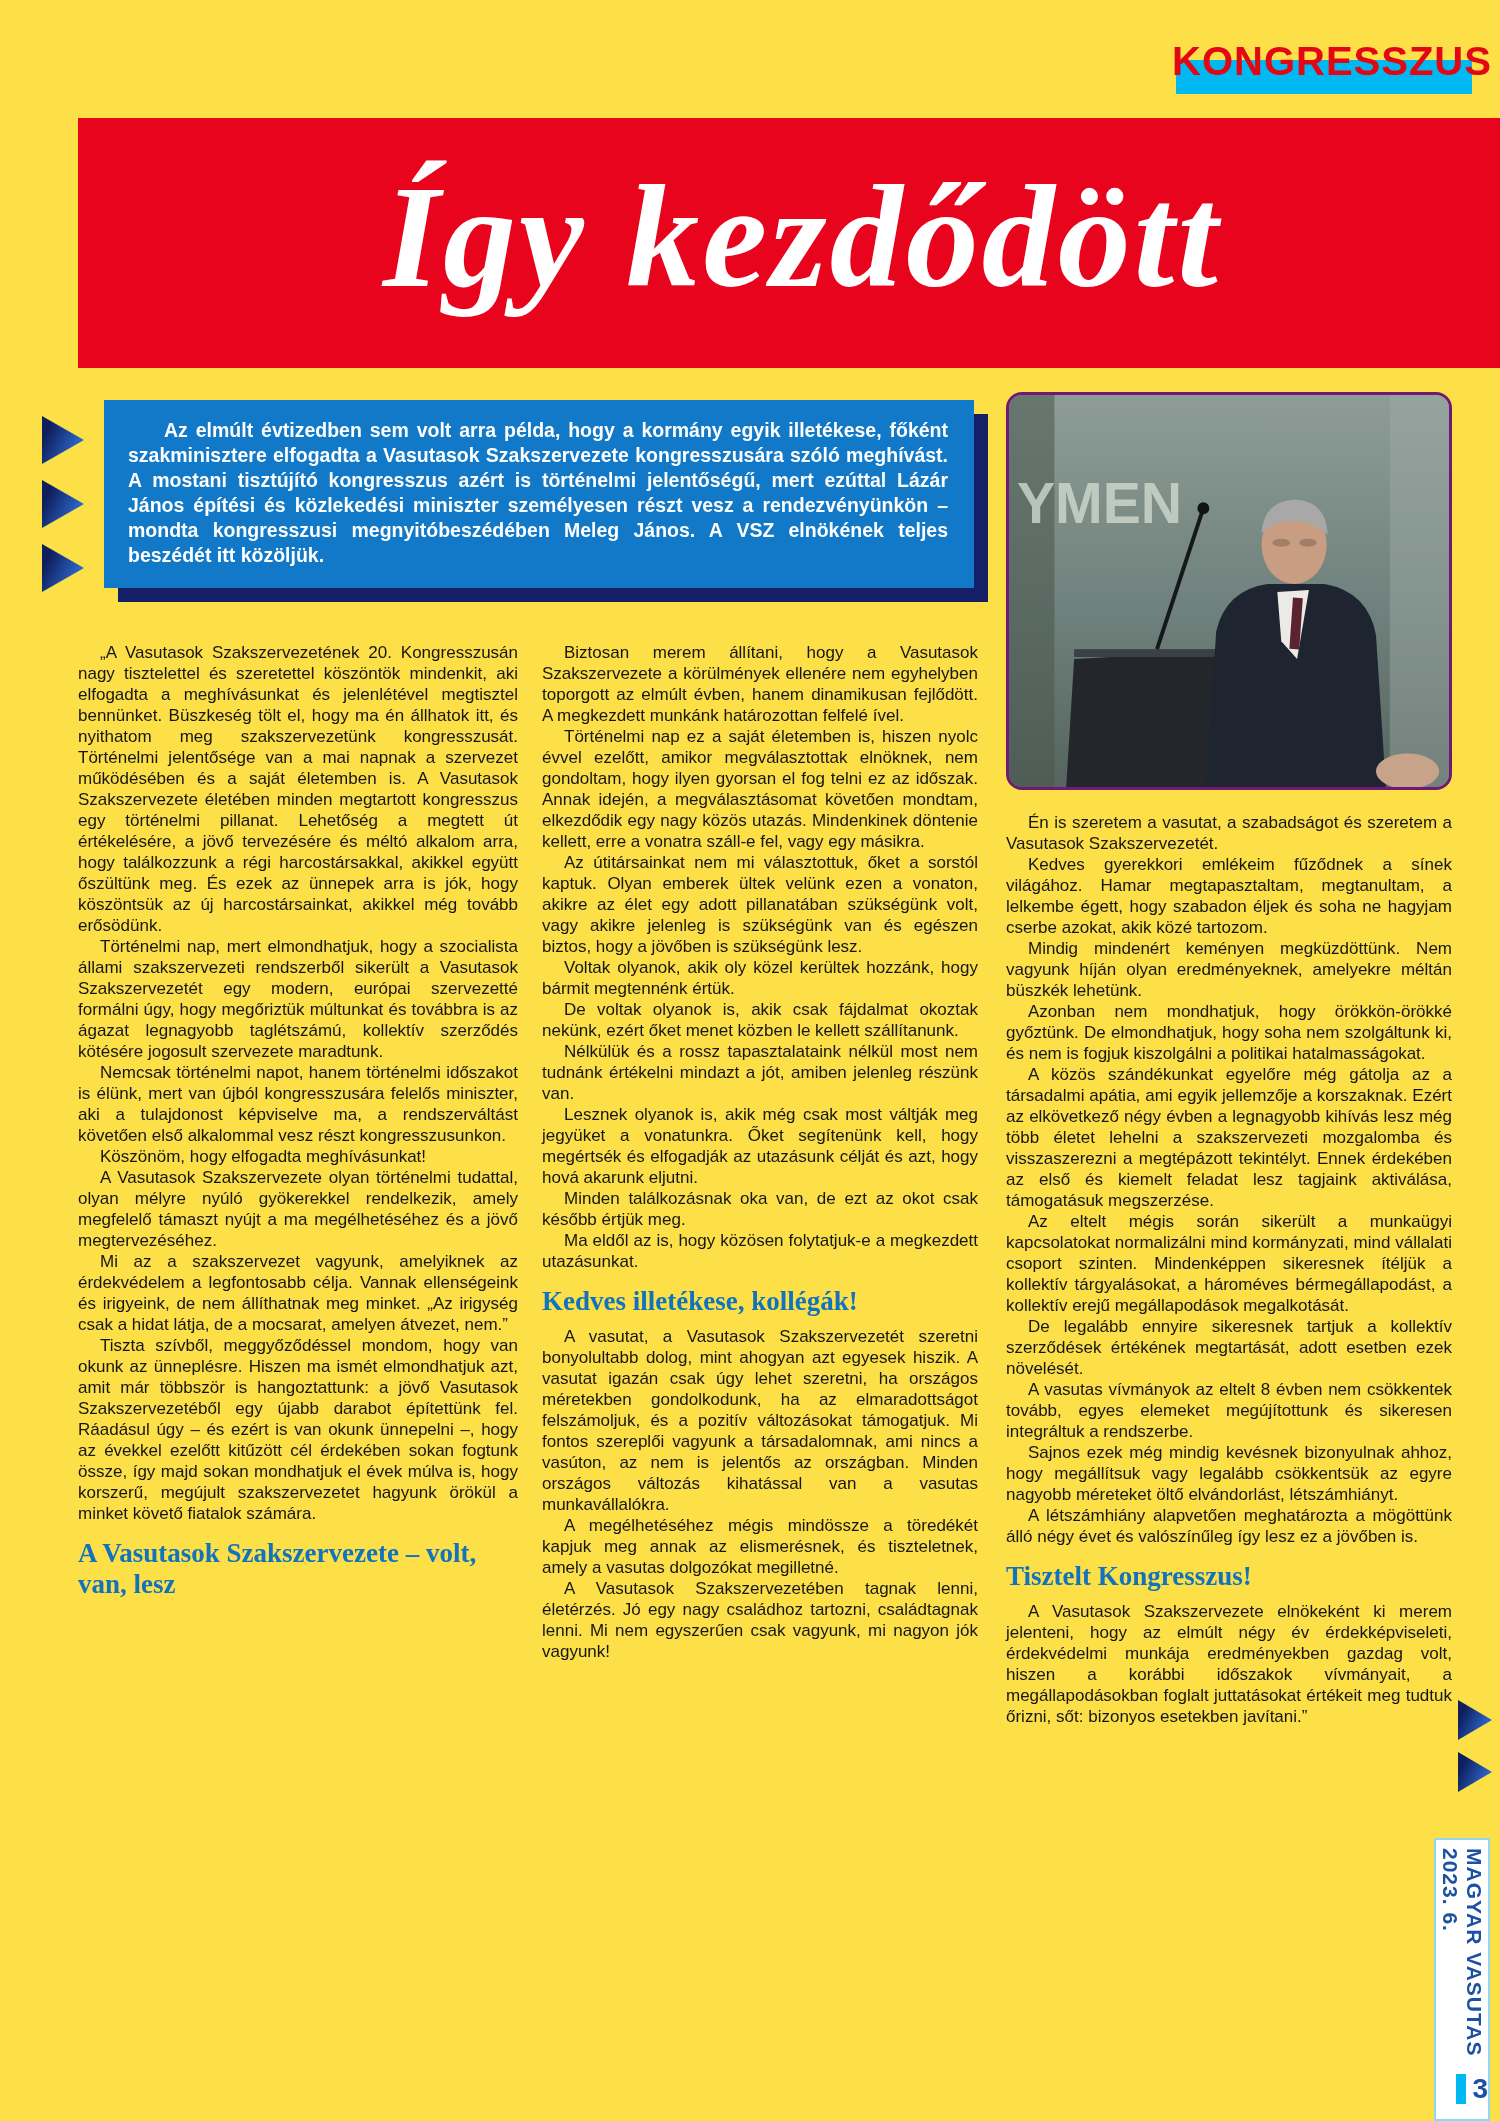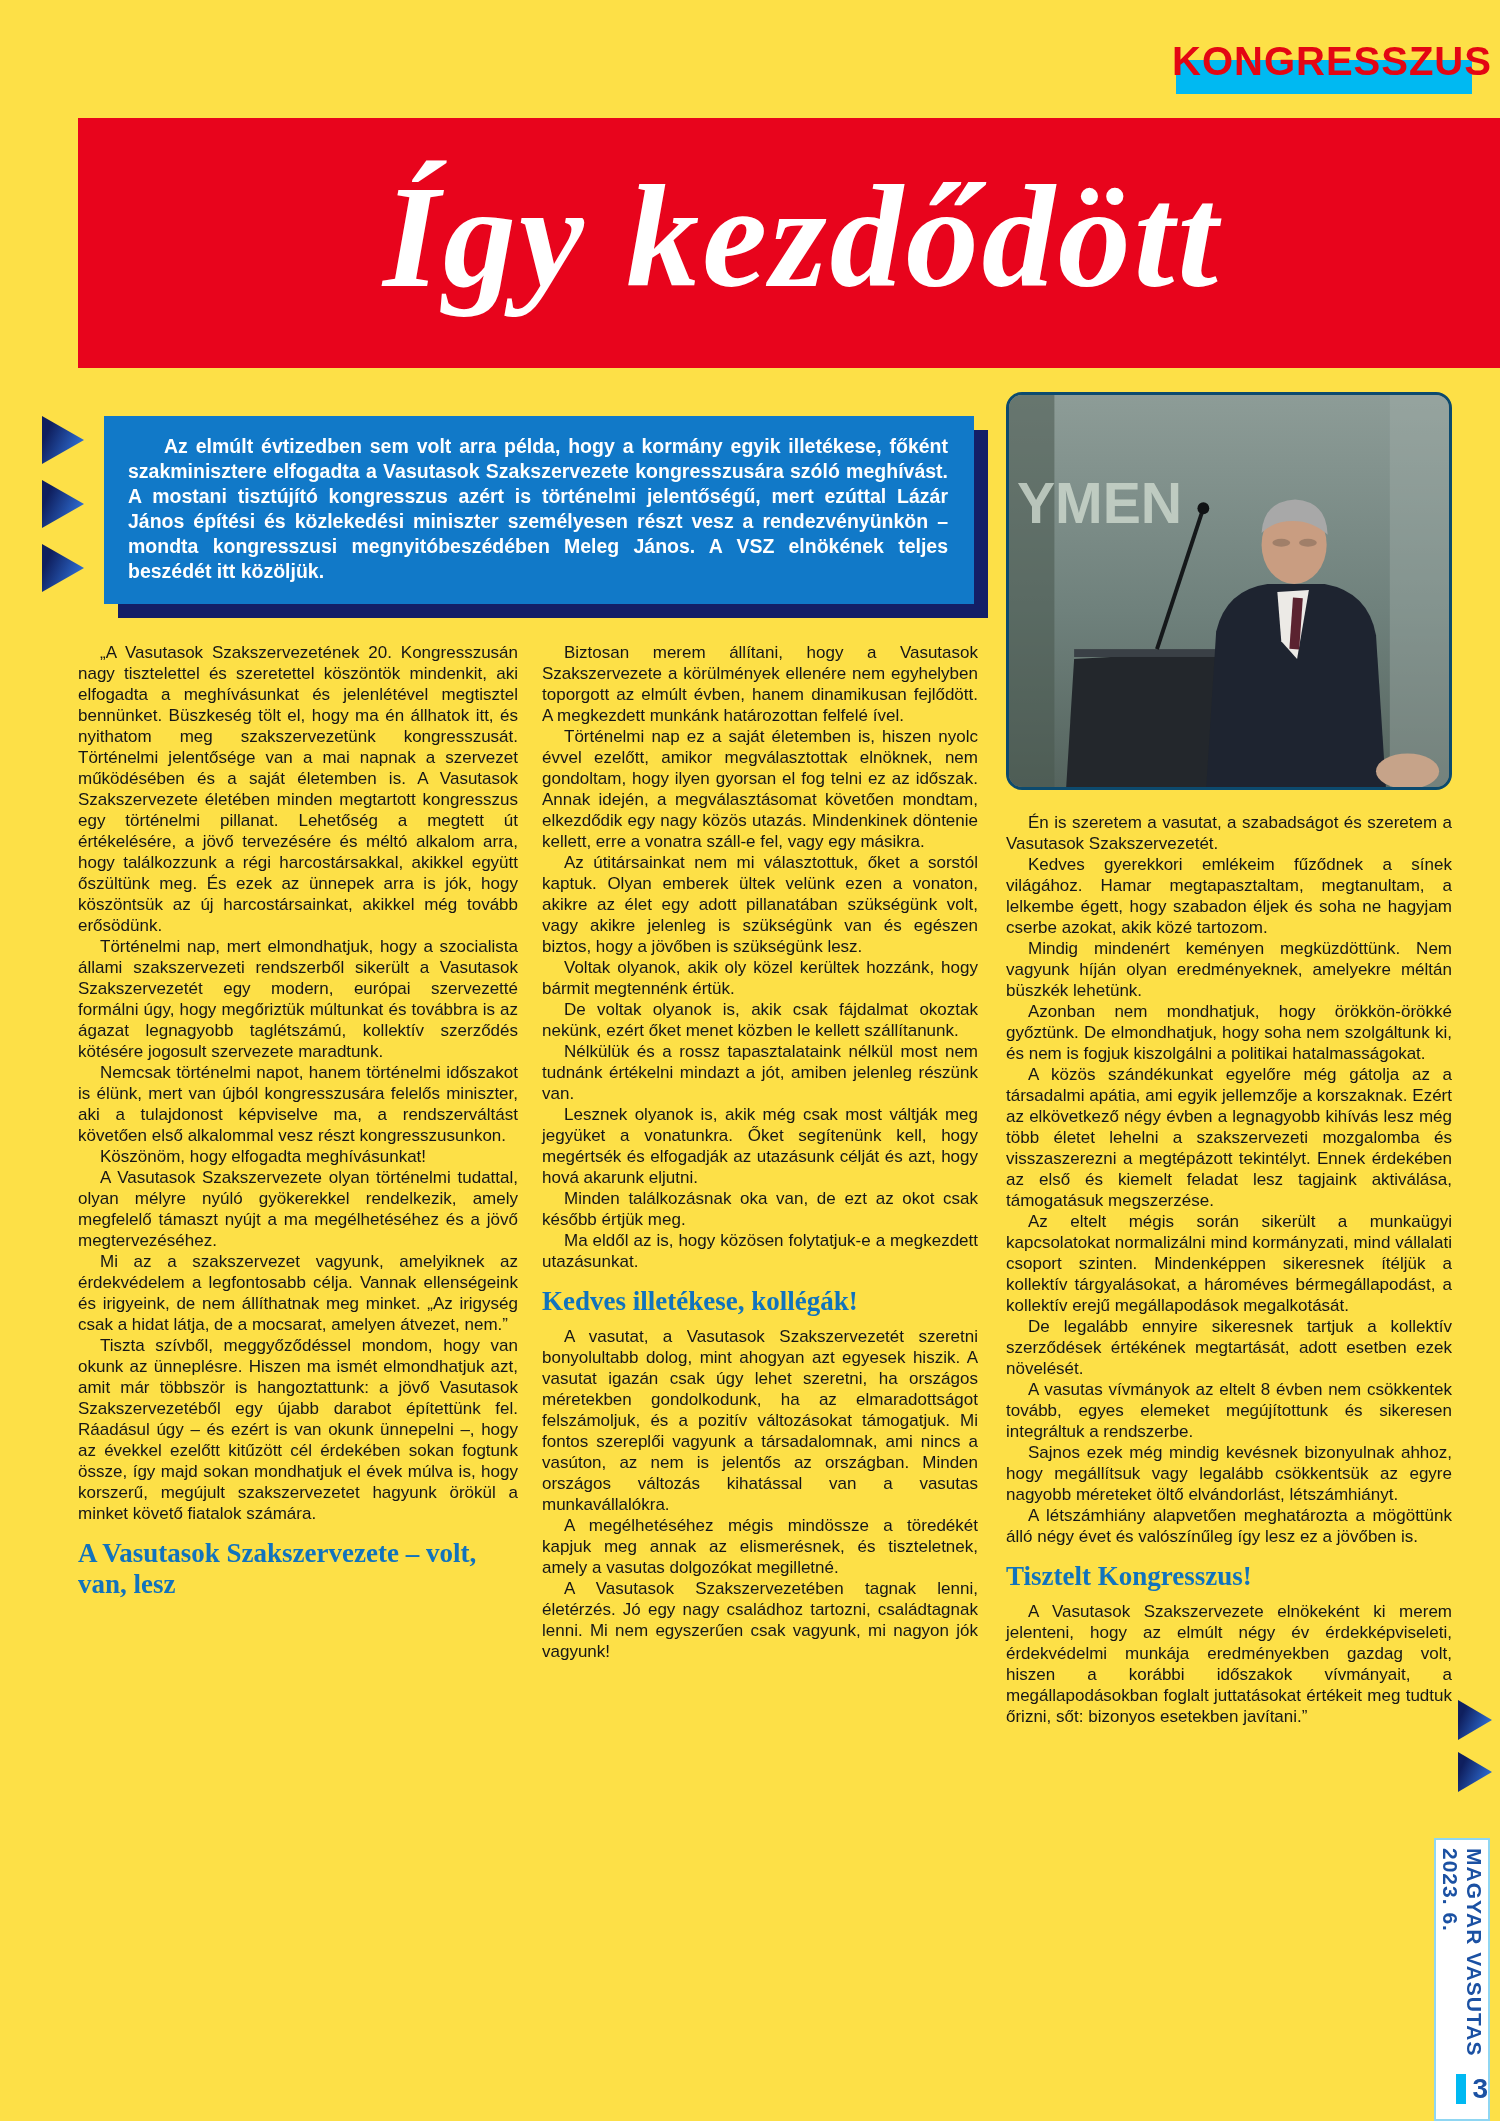--- a/index.html
+++ b/index.html
@@ -36,33 +36,33 @@
   .lead-arrows { position:absolute; left:42px; top:416px; display:flex; flex-direction:column; gap:16px; }
   .arrow-right {
     width:42px; height:48px;
     background:linear-gradient(115deg,#0f1f5e 20%,#2f6fd6 85%);
     clip-path:polygon(0 0,100% 50%,0 100%);
   }
   .side-arrows { position:absolute; left:1458px; top:1700px; display:flex; flex-direction:column; gap:12px; }
   .side-arrows .arrow-right { width:34px; height:40px; }
 
   .lead-box {
-    position:absolute; left:104px; top:416px; width:870px;
+    position:absolute; left:104px; top:400px; width:870px;
     background:#1179c8; box-shadow:14px 14px 0 #141f66;
     padding:18px 26px 20px 24px;
   }
   .lead-box p {
     color:#ffffff; font-size:19.5px; font-weight:bold; line-height:25px;
     text-align:justify; text-indent:36px;
   }
 
   
   .photo {
     position:absolute; left:1006px; top:392px; width:446px; height:398px;
-    border-radius:16px; overflow:hidden; border:3px solid #0c4a6e; background:#74857f;
+    border-radius:16px; overflow:hidden; border:3px solid #701a75; background:#74857f;
   }
   .photo svg { display:block; width:100%; height:100%; }
 
   
   .col {
     position:absolute; color:#161616; font-size:17px; line-height:21px;
     text-align:justify; hyphens:auto;
   }
   #col1 { left:78px;  top:642px; width:440px; }
   #col2 { left:542px; top:642px; width:436px; }

